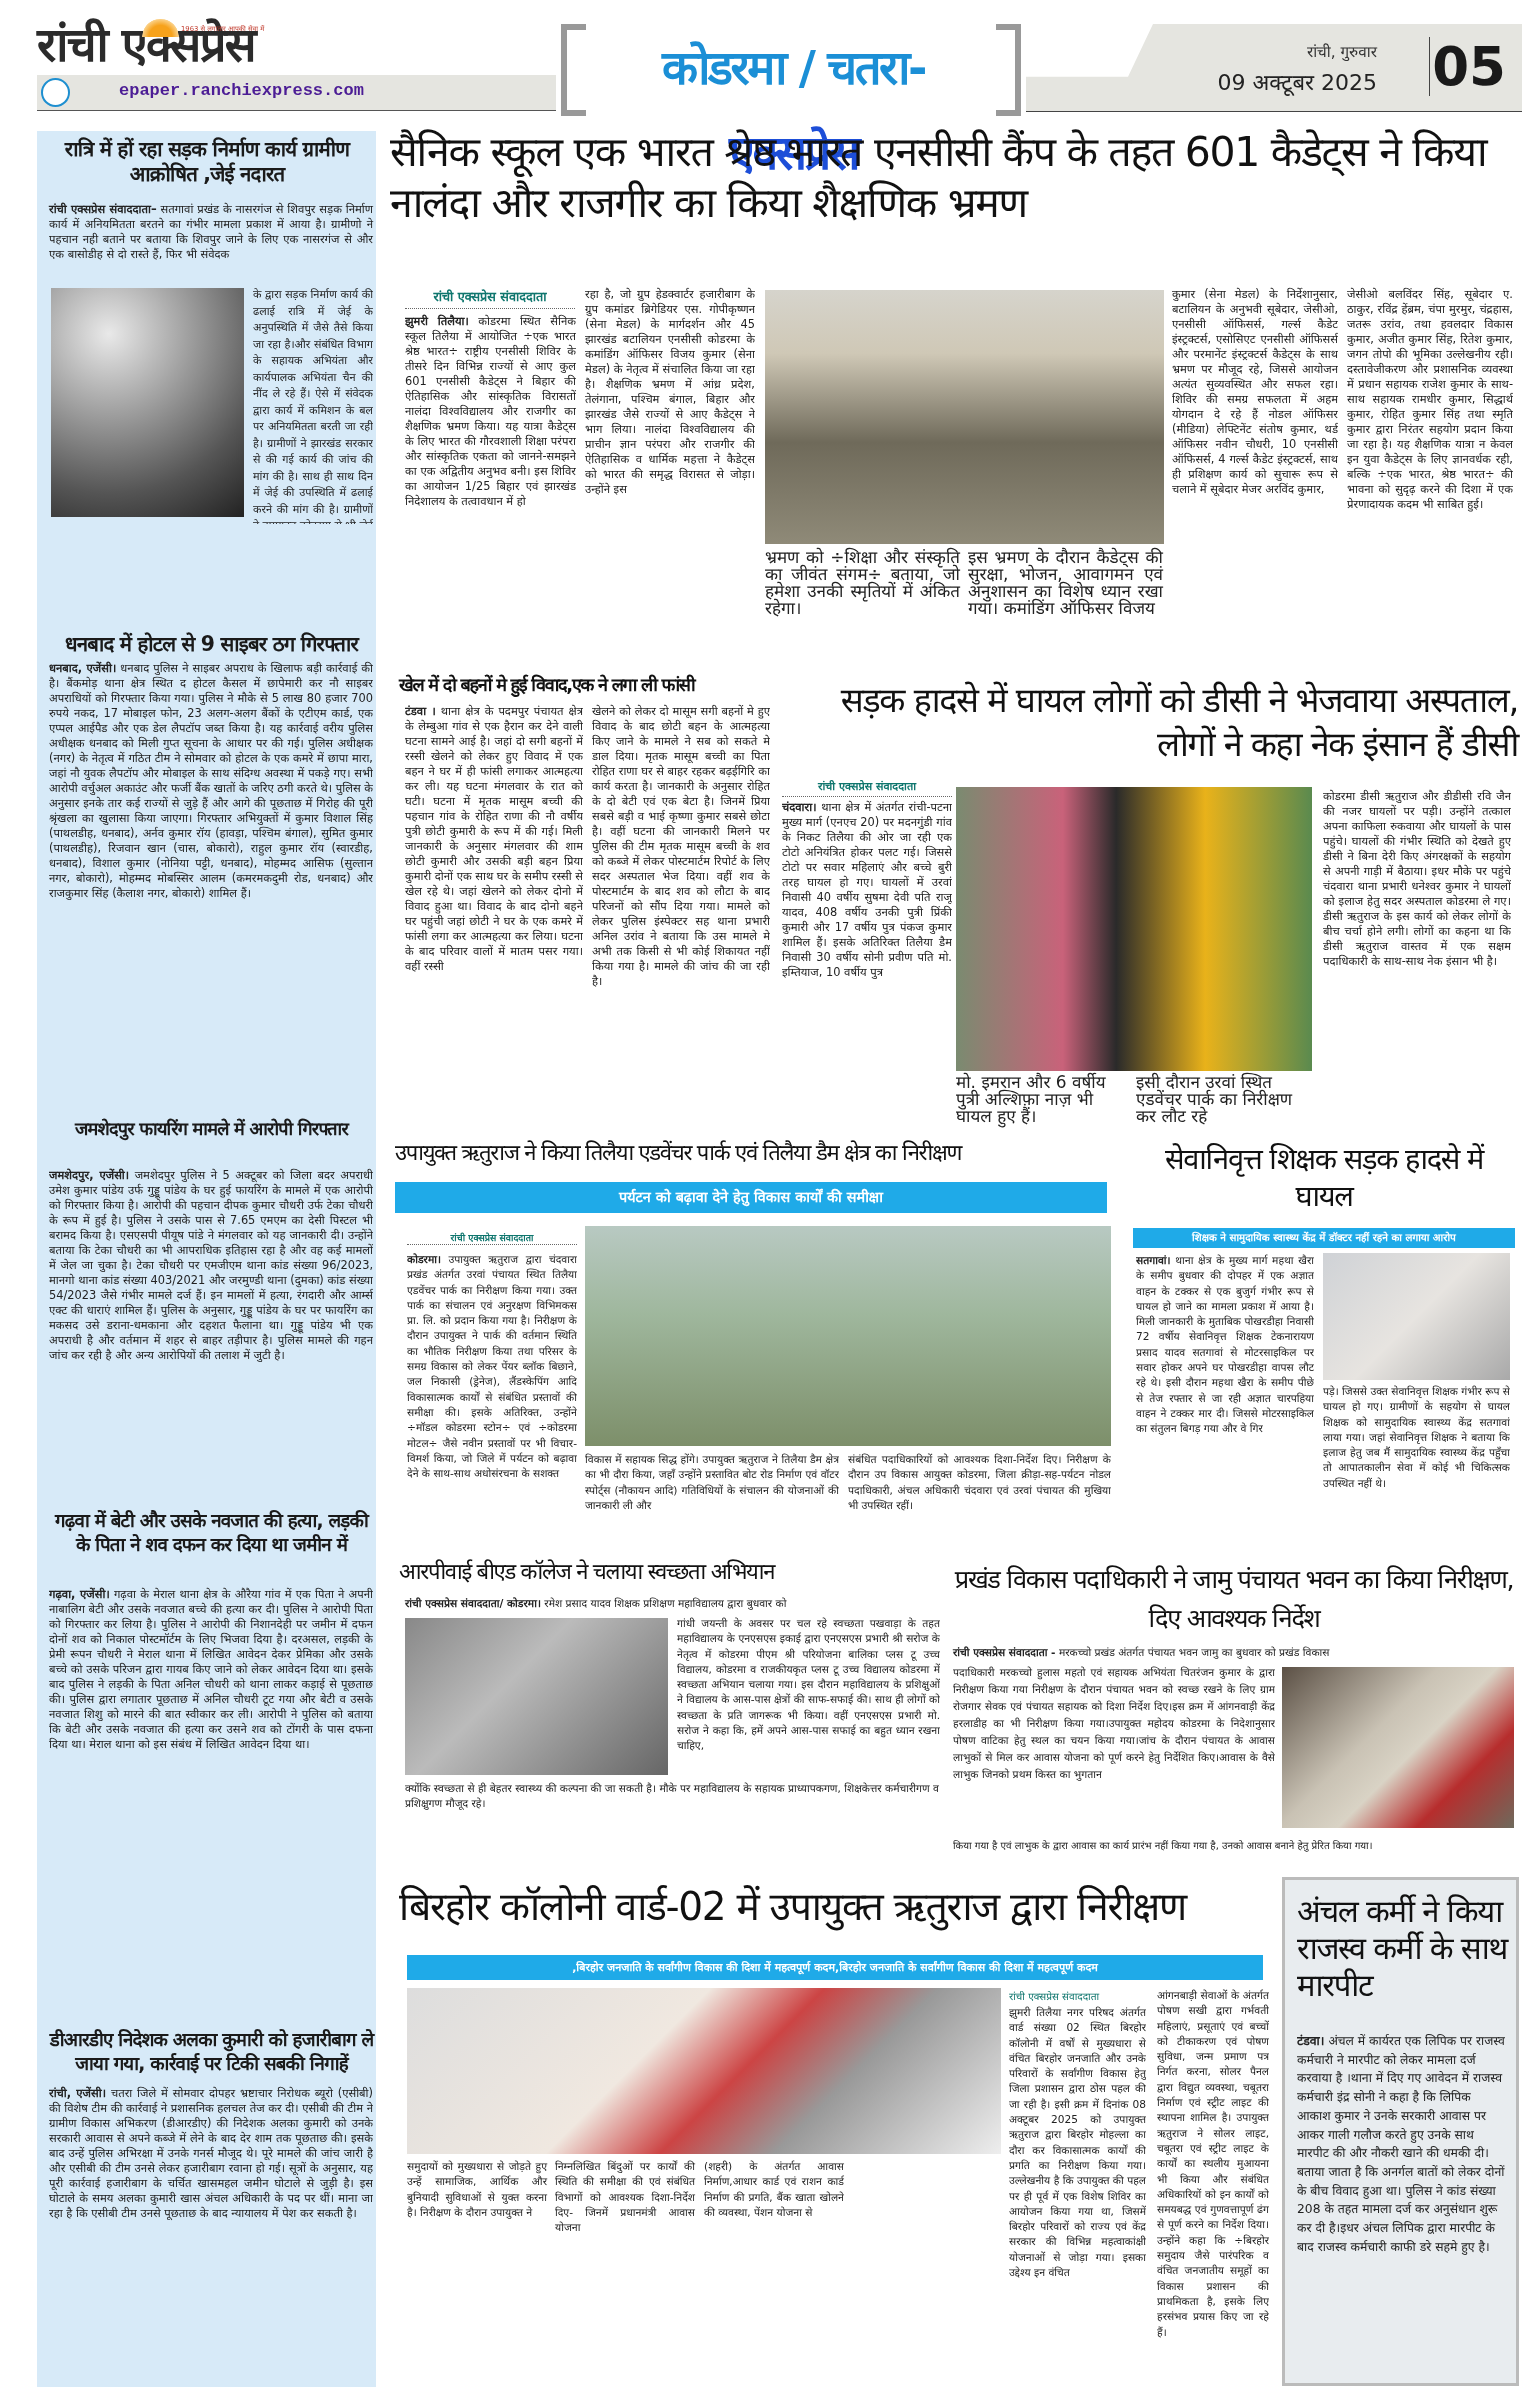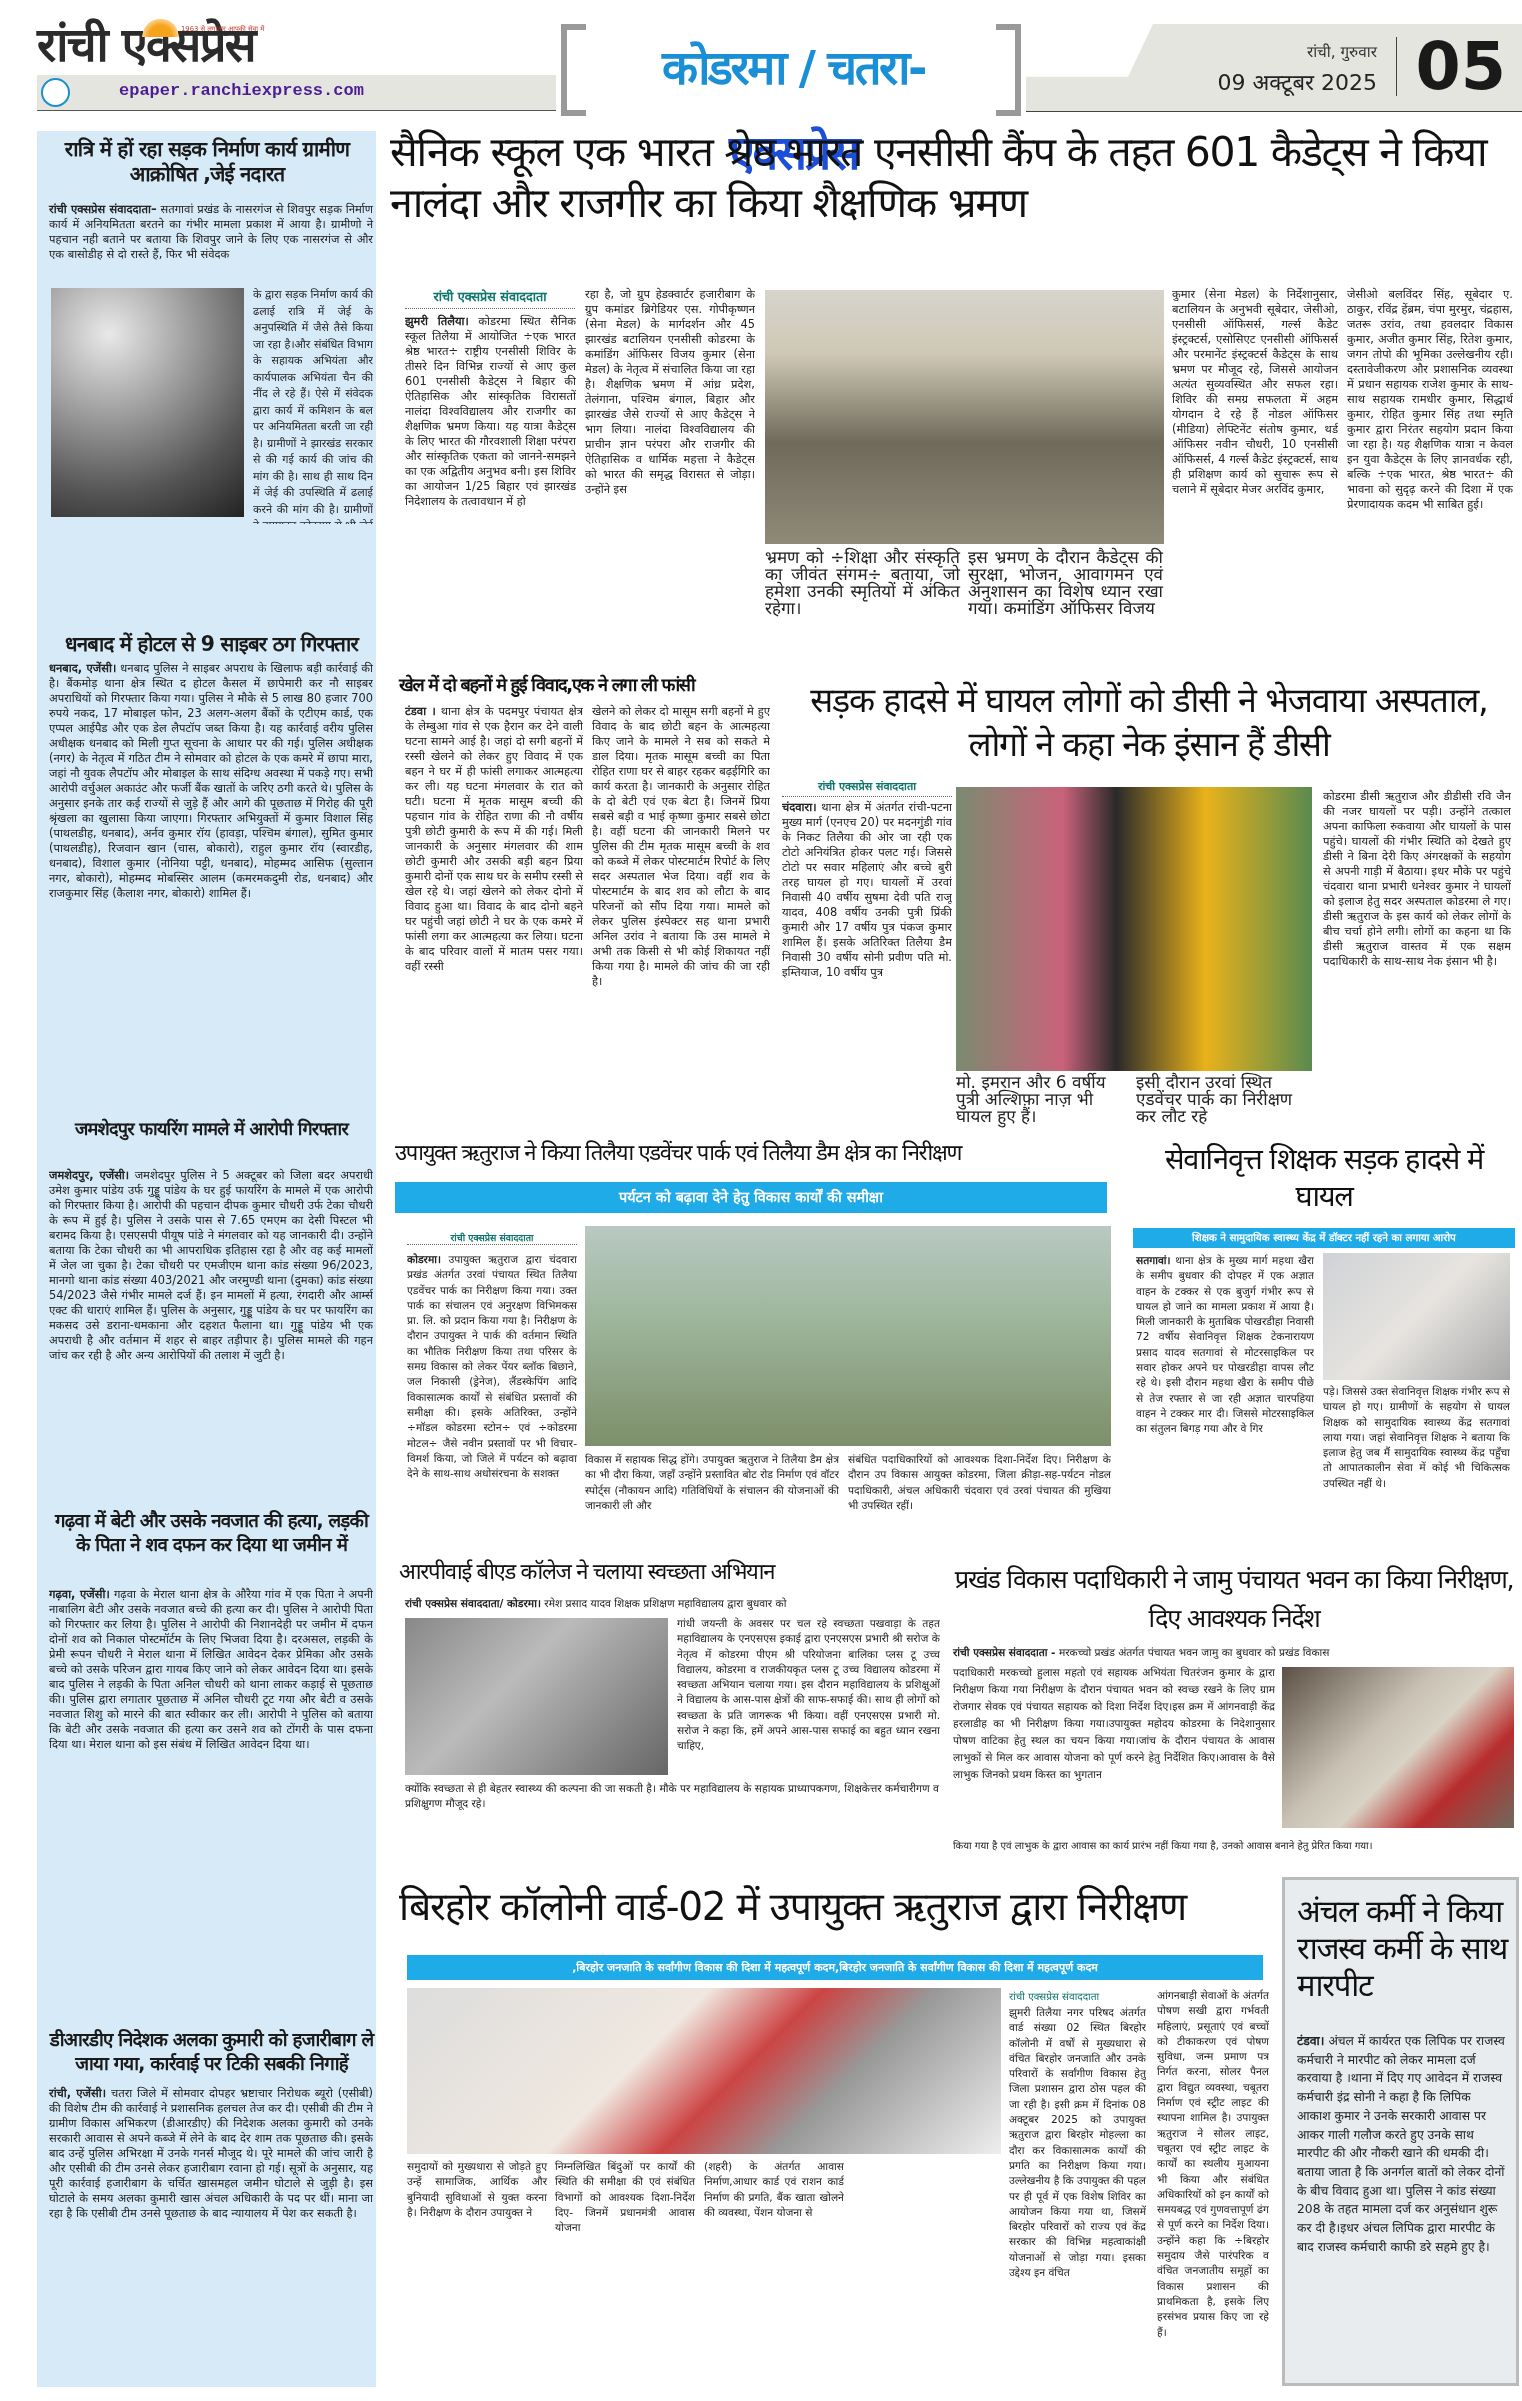--- a/index.html
+++ b/index.html
@@ -12,21 +12,21 @@
 .url-icon{left:41px;top:78px;width:29px;height:29px;border-radius:50%;border:2.5px solid #1e8fd0;background:#fff}
 .url-text{left:119px;top:81px;font-family:Liberation Mono, monospace;font-weight:bold;font-size:17px;color:#4c1d95}
 .bracket-l{left:561px;top:24px;width:25.4px;height:92px;border:6.8px solid #999;border-right:none}
 .bracket-r{left:996px;top:24px;width:25.4px;height:92px;border:6.8px solid #999;border-left:none}
 .section-title{left:594px;top:25.4px;width:399px;height:85px;font-family:"DejaVu Sans",sans-serif;font-weight:bold;font-size:47px;line-height:85px;text-align:center;letter-spacing:-2.5px}
 .section-title .blue{color:#1b8fd6}
 .section-title .dark{color:#1d4ed8}
 .date-box{left:1026px;top:24px;width:497px;height:88px;background:#e5e5e0;clip-path:polygon(127px 0,100% 0,100% 100%,0 100%,0 60%,102px 60%);border-bottom:1.7px solid #444}
 .city-day{right:146px;top:41px;font-size:15.3px;color:#333}
 .pub-date{right:146px;top:66px;font-size:22px;color:#222}
-.page-num{right:17px;top:37px;font-size:65px;font-weight:bold;color:#1a1a1a;border-left:1.7px solid #444;padding-left:19px;line-height:59px}
+.page-num{right:17px;top:37px;font-size:53px;font-weight:bold;color:#1a1a1a;border-left:1.7px solid #444;padding-left:2px;line-height:59px}
 .left-col{left:37px;top:131px;width:339px;height:2256px;background:#d7eaf8}
 .lh{font-weight:bold;text-align:center;color:#1a1a1a;letter-spacing:-0.8px}
 .body-text{font-size:11.4px;line-height:15px;text-align:justify;color:#222}
 .img{background:linear-gradient(135deg,#8c8c86,#c4c0b8 40%,#6f6b64);}
 .img.night{background:radial-gradient(circle at 30% 20%,#e9e9e9 0,#aaa 30%,#555 70%,#222)}
 .img.green{background:linear-gradient(180deg,#b8c9c2 0,#9fb79d 40%,#7d8f6a 100%)}
 .img.crowd{background:linear-gradient(90deg,#7a8b70,#c9627a 30%,#2a2a2a 45%,#e9b21a 70%,#5a8a4f)}
 .img.rally{background:linear-gradient(180deg,#d6d4cc 0,#cfc8b6 25%,#6f6a5a 60%,#8f8a78 100%)}
 .img.room{background:linear-gradient(135deg,#5b5045,#c9c2b4 40%,#d9d3c5 55%,#b72d2d 75%,#6e6a5c)}
 .img.kids{background:linear-gradient(135deg,#ddd,#f0e8e0 40%,#c44 55%,#999 70%,#eee)}
@@ -105,21 +105,21 @@
 <div class="abs body-text" style="left:1172px;top:287px;width:166px;height:383px;overflow:hidden">कुमार (सेना मेडल) के निर्देशानुसार, बटालियन के अनुभवी सूबेदार, जेसीओ, एनसीसी ऑफिसर्स, गर्ल्स कैडेट इंस्ट्रक्टर्स, एसोसिएट एनसीसी ऑफिसर्स और परमानेंट इंस्ट्रक्टर्स कैडेट्स के साथ भ्रमण पर मौजूद रहे, जिससे आयोजन अत्यंत सुव्यवस्थित और सफल रहा। शिविर की समग्र सफलता में अहम योगदान दे रहे हैं नोडल ऑफिसर (मीडिया) लेफ्टिनेंट संतोष कुमार, थर्ड ऑफिसर नवीन चौधरी, 10 एनसीसी ऑफिसर्स, 4 गर्ल्स कैडेट इंस्ट्रक्टर्स, साथ ही प्रशिक्षण कार्य को सुचारू रूप से चलाने में सूबेदार मेजर अरविंद कुमार,</div>
 <div class="abs body-text" style="left:1347px;top:287px;width:166px;height:383px;overflow:hidden">जेसीओ बलविंदर सिंह, सूबेदार ए. ठाकुर, रविंद्र हेंब्रम, चंपा मुरमुर, चंद्रहास, जतरू उरांव, तथा हवलदार विकास कुमार, अजीत कुमार सिंह, रितेश कुमार, जगन तोपो की भूमिका उल्लेखनीय रही। दस्तावेजीकरण और प्रशासनिक व्यवस्था में प्रधान सहायक राजेश कुमार के साथ-साथ सहायक रामधीर कुमार, सिद्धार्थ कुमार, रोहित कुमार सिंह तथा स्मृति कुमार द्वारा निरंतर सहयोग प्रदान किया जा रहा है। यह शैक्षणिक यात्रा न केवल इन युवा कैडेट्स के लिए ज्ञानवर्धक रही, बल्कि ÷एक भारत, श्रेष्ठ भारत÷ की भावना को सुदृढ़ करने की दिशा में एक प्रेरणादायक कदम भी साबित हुई।</div>
 
 <div class="abs main-head" style="left:399px;top:675px;width:373px;font-size:18px;font-weight:bold">खेल में दो बहनों मे हुई विवाद,एक ने लगा ली फांसी</div>
 <div class="abs body-text" style="left:405px;top:704px;width:178px;height:424px;overflow:hidden">
   <b>टंडवा ।</b>
   <span>थाना क्षेत्र के पदमपुर पंचायत क्षेत्र के लेम्बुआ गांव से एक हैरान कर देने वाली घटना सामने आई है। जहां दो सगी बहनों में रस्सी खेलने को लेकर हुए विवाद में एक बहन ने घर में ही फांसी लगाकर आत्महत्या कर ली। यह घटना मंगलवार के रात को घटी। घटना में मृतक मासूम बच्ची की पहचान गांव के रोहित राणा की नौ वर्षीय पुत्री छोटी कुमारी के रूप में की गई। मिली जानकारी के अनुसार मंगलवार की शाम छोटी कुमारी और उसकी बड़ी बहन प्रिया कुमारी दोनों एक साथ घर के समीप रस्सी से खेल रहे थे। जहां खेलने को लेकर दोनो में विवाद हुआ था। विवाद के बाद दोनो बहने घर पहुंची जहां छोटी ने घर के एक कमरे में फांसी लगा कर आत्महत्या कर लिया। घटना के बाद परिवार वालों में मातम पसर गया। वहीं रस्सी</span>
 </div>
 <div class="abs body-text" style="left:592px;top:704px;width:178px;height:424px;overflow:hidden">खेलने को लेकर दो मासूम सगी बहनों मे हुए विवाद के बाद छोटी बहन के आत्महत्या किए जाने के मामले ने सब को सकते मे डाल दिया। मृतक मासूम बच्ची का पिता रोहित राणा घर से बाहर रहकर बढ़ईगिरि का कार्य करता है। जानकारी के अनुसार रोहित के दो बेटी एवं एक बेटा है। जिनमें प्रिया सबसे बड़ी व भाई कृष्णा कुमार सबसे छोटा है। वहीं घटना की जानकारी मिलने पर पुलिस की टीम मृतक मासूम बच्ची के शव को कब्जे में लेकर पोस्टमार्टम रिपोर्ट के लिए सदर अस्पताल भेज दिया। वहीं शव के पोस्टमार्टम के बाद शव को लौटा के बाद परिजनों को सौंप दिया गया। मामले को लेकर पुलिस इंस्पेक्टर सह थाना प्रभारी अनिल उरांव ने बताया कि उस मामले मे अभी तक किसी से भी कोई शिकायत नहीं किया गया है। मामले की जांच की जा रही है।</div>
 
-<div class="abs main-head" style="left:780px;top:678px;width:738px;font-size:34px;line-height:44px;text-align:center">सड़क हादसे में घायल लोगों को डीसी ने भेजवाया अस्पताल, लोगों ने कहा नेक इंसान हैं डीसी</div>
+<div class="abs main-head" style="left:780px;top:678px;width:738px;font-size:34px;line-height:44px;text-align:right">सड़क हादसे में घायल लोगों को डीसी ने भेजवाया अस्पताल, लोगों ने कहा नेक इंसान हैं डीसी</div>
 <div class="abs byline dotted" style="left:782px;top:778px;width:170px;font-size:11px;text-align:center;padding-bottom:2.5px">रांची एक्सप्रेस संवाददाता</div>
 <div class="abs body-text" style="left:782px;top:800px;width:170px;height:280px;overflow:hidden">
   <b>चंदवारा।</b>
   <span>थाना क्षेत्र में अंतर्गत रांची-पटना मुख्य मार्ग (एनएच 20) पर मदनगुंडी गांव के निकट तिलैया की ओर जा रही एक टोटो अनियंत्रित होकर पलट गई। जिससे टोटो पर सवार महिलाएं और बच्चे बुरी तरह घायल हो गए। घायलों में उरवां निवासी 40 वर्षीय सुषमा देवी पति राजू यादव, 408 वर्षीय उनकी पुत्री प्रिंकी कुमारी और 17 वर्षीय पुत्र पंकज कुमार शामिल हैं। इसके अतिरिक्त तिलैया डैम निवासी 30 वर्षीय सोनी प्रवीण पति मो. इम्तियाज, 10 वर्षीय पुत्र</span>
 </div>
 <div class="abs img crowd" style="left:956px;top:787px;width:356px;height:284px"></div>
 <div class="abs caption" style="left:956px;top:1074px;width:170px">मो. इमरान और 6 वर्षीय पुत्री अल्शिफ़ा नाज़ भी घायल हुए हैं।</div>
 <div class="abs caption" style="left:1136px;top:1074px;width:176px">इसी दौरान उरवां स्थित एडवेंचर पार्क का निरीक्षण कर लौट रहे</div>
 <div class="abs body-text" style="left:1323px;top:789px;width:188px;height:314px;overflow:hidden">कोडरमा डीसी ऋतुराज और डीडीसी रवि जैन की नजर घायलों पर पड़ी। उन्होंने तत्काल अपना काफिला रुकवाया और घायलों के पास पहुंचे। घायलों की गंभीर स्थिति को देखते हुए डीसी ने बिना देरी किए अंगरक्षकों के सहयोग से अपनी गाड़ी में बैठाया। इधर मौके पर पहुंचे चंदवारा थाना प्रभारी धनेश्वर कुमार ने घायलों को इलाज हेतु सदर अस्पताल कोडरमा ले गए। डीसी ऋतुराज के इस कार्य को लेकर लोगों के बीच चर्चा होने लगी। लोगों का कहना था कि डीसी ऋतुराज वास्तव में एक सक्षम पदाधिकारी के साथ-साथ नेक इंसान भी है।</div>
 

